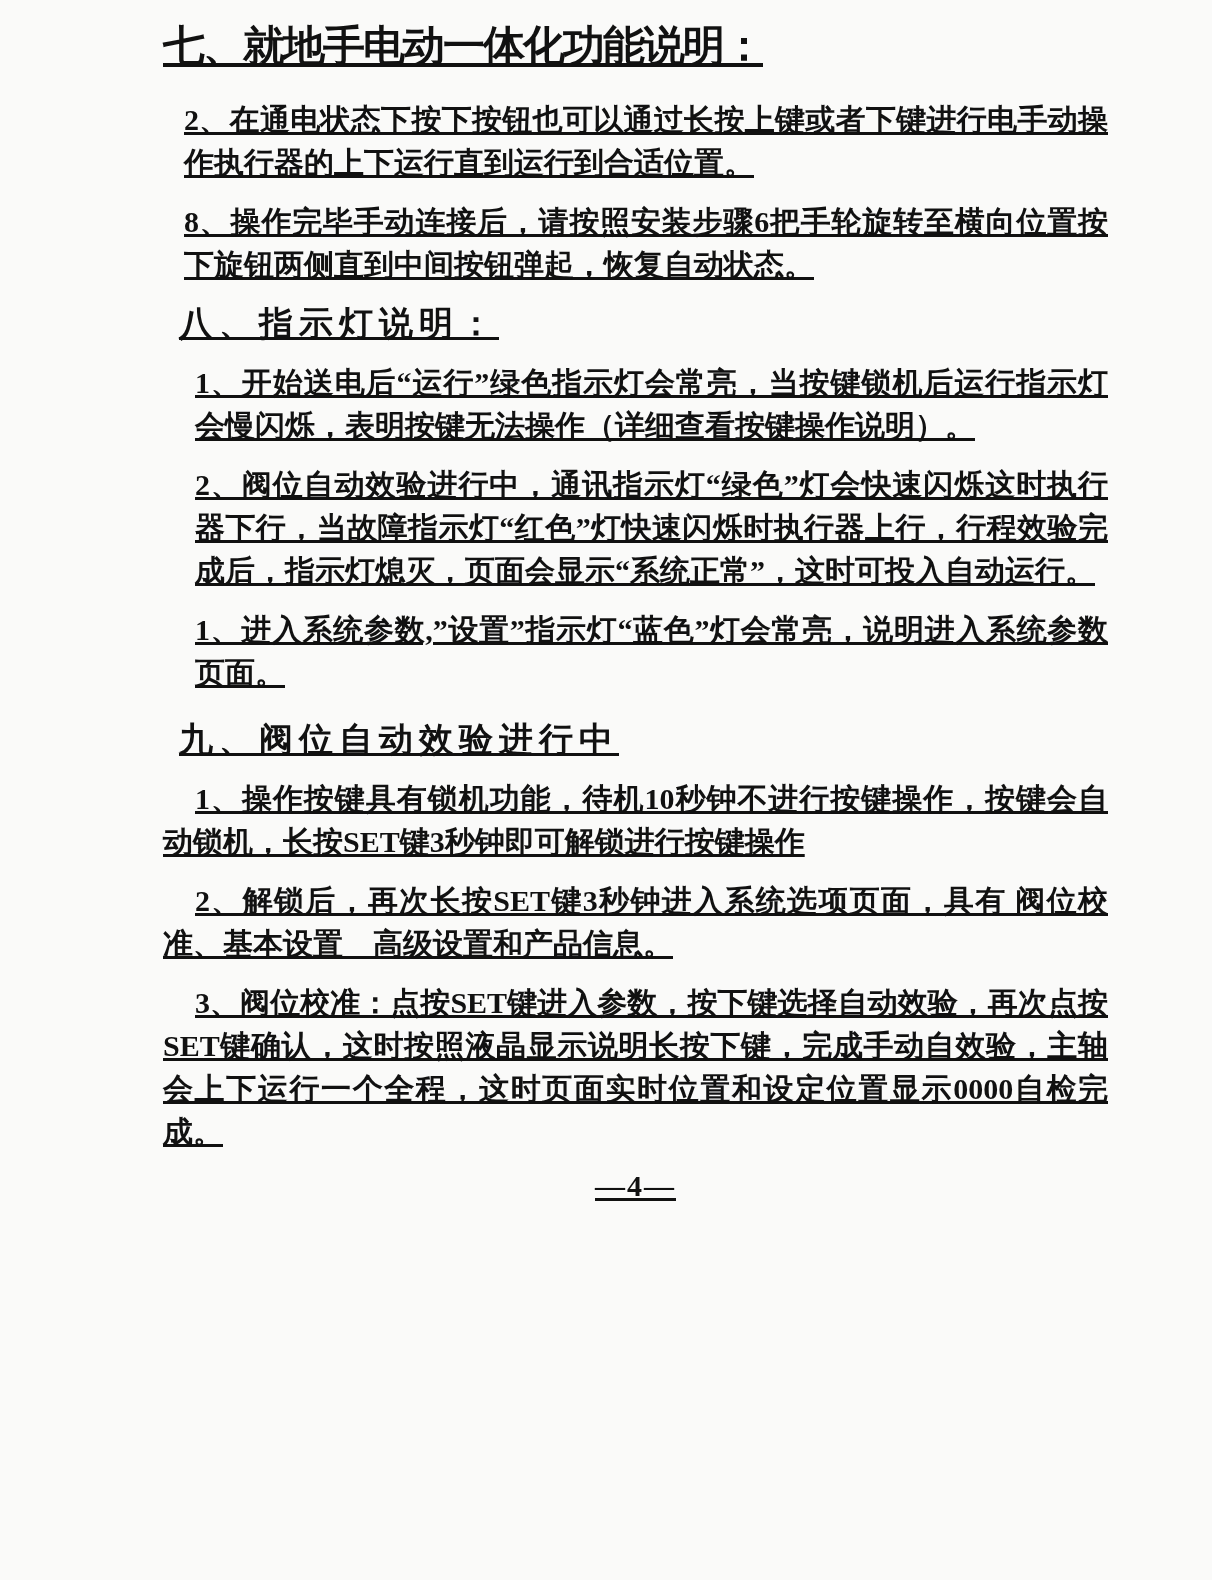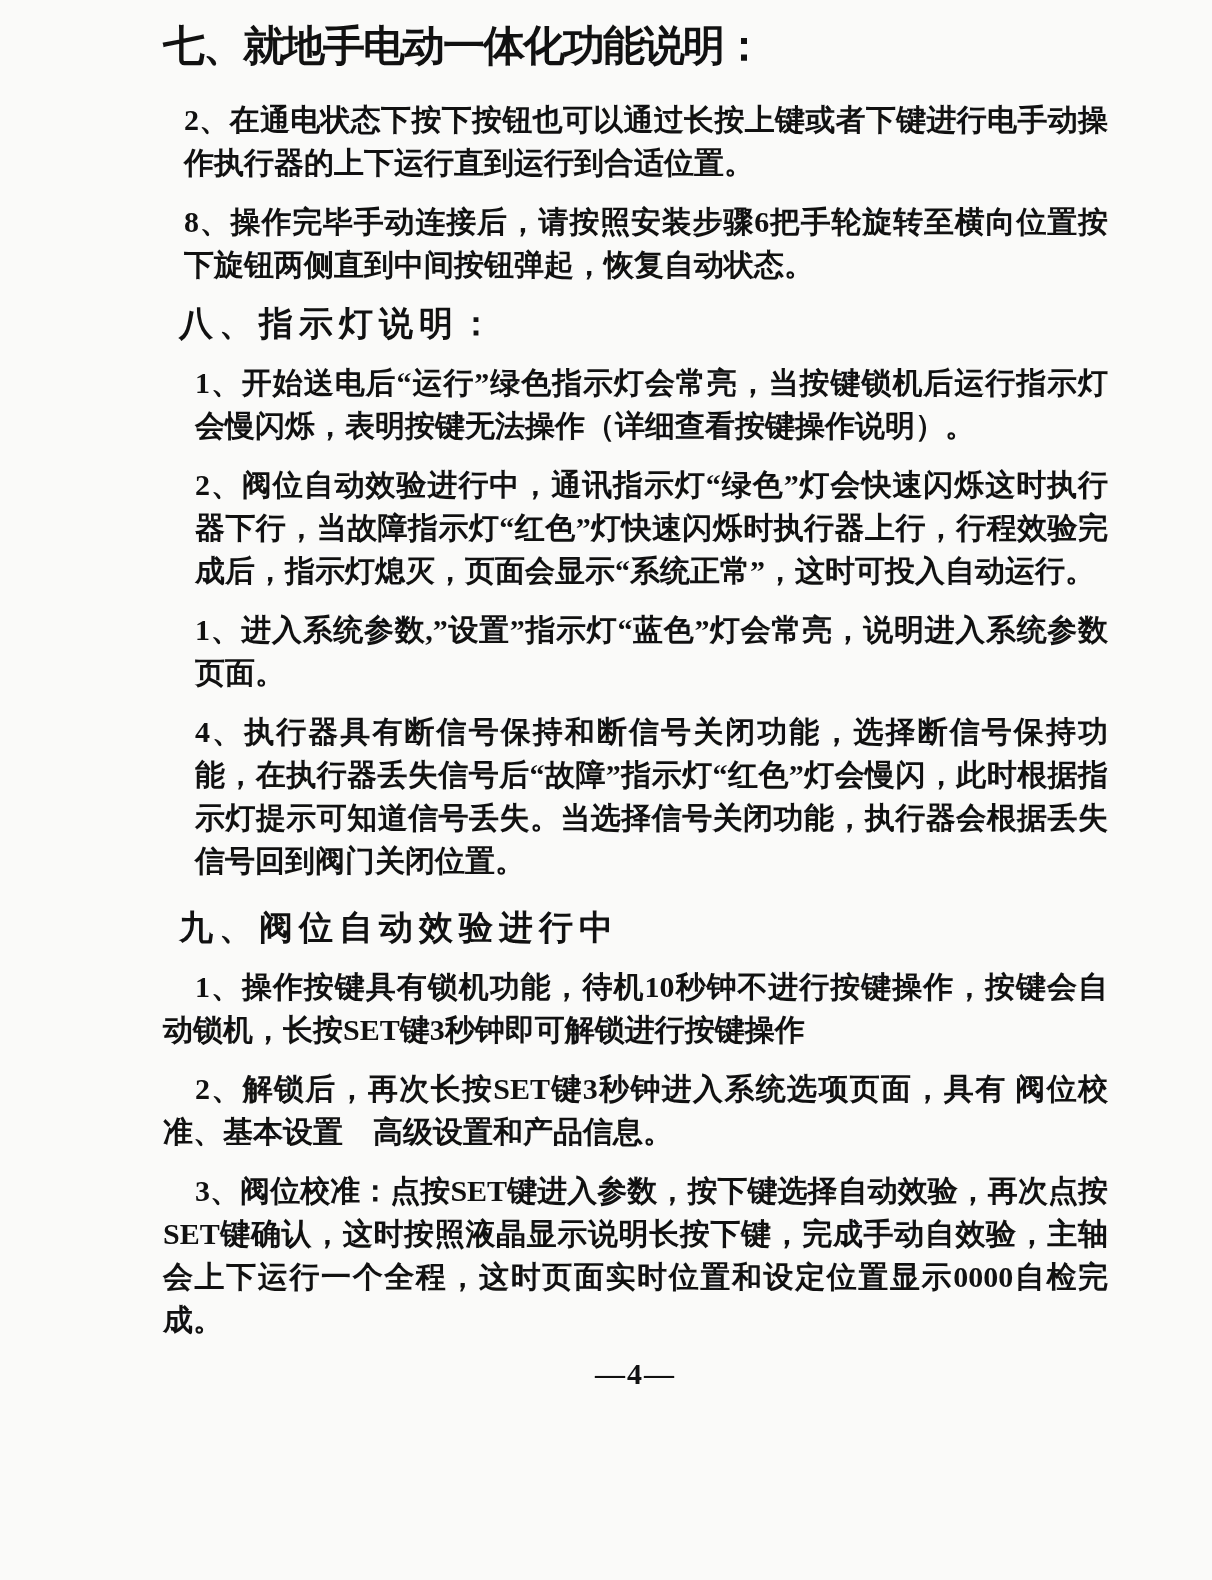--- a/index.html
+++ b/index.html
@@ -14,20 +14,21 @@
     color: #111111;
     font-family: "Liberation Serif", serif;
     font-weight: 700;
   }
   .page {
     box-sizing: border-box;
     width: 1212px;
     height: 1192px;
     padding: 20px 104px 0 163px;
     position: relative;
+    text-decoration: underline;
   }
   .doc-title {
     font-size: 42px;
     line-height: 52px;
     letter-spacing: -2px;
     margin: 0 0 26px 0;
     font-weight: 800;
     white-space: nowrap;
   }
   .section-heading {
@@ -70,21 +71,20 @@
   <p class="para sec7">8、操作完毕手动连接后，请按照安装步骤6把手轮旋转至横向位置按下旋钮两侧直到中间按钮弹起，恢复自动状态。</p>
 
   <h2 class="section-heading">八、指示灯说明：</h2>
 
   <p class="para sec8">1、开始送电后“运行”绿色指示灯会常亮，当按键锁机后运行指示灯会慢闪烁，表明按键无法操作（详细查看按键操作说明）。</p>
 
   <p class="para sec8">2、阀位自动效验进行中，通讯指示灯“绿色”灯会快速闪烁这时执行器下行，当故障指示灯“红色”灯快速闪烁时执行器上行，行程效验完成后，指示灯熄灭，页面会显示“系统正常”，这时可投入自动运行。</p>
 
   <p class="para sec8">1、进入系统参数,”设置”指示灯“蓝色”灯会常亮，说明进入系统参数页面。</p>
 
-  <p class="para sec8">4、执行器具有断信号保持和断信号关闭功能，选择断信号保持功能，在执行器丢失信号后“故障”指示灯“红色”灯会慢闪，此时根据指示灯提示可知道信号丢失。当选择信号关闭功能，执行器会根据丢失信号回到阀门关闭位置。</p>
 
   <h2 class="section-heading h9">九、阀位自动效验进行中</h2>
 
   <p class="para sec9">1、操作按键具有锁机功能，待机10秒钟不进行按键操作，按键会自动锁机，长按SET键3秒钟即可解锁进行按键操作</p>
 
   <p class="para sec9">2、解锁后，再次长按SET键3秒钟进入系统选项页面，具有 阀位校准、基本设置　高级设置和产品信息。</p>
 
   <p class="para sec9">3、阀位校准：点按SET键进入参数，按下键选择自动效验，再次点按SET键确认，这时按照液晶显示说明长按下键，完成手动自效验，主轴会上下运行一个全程，这时页面实时位置和设定位置显示0000自检完成。</p>
 
   <div class="footer">—4—</div>

